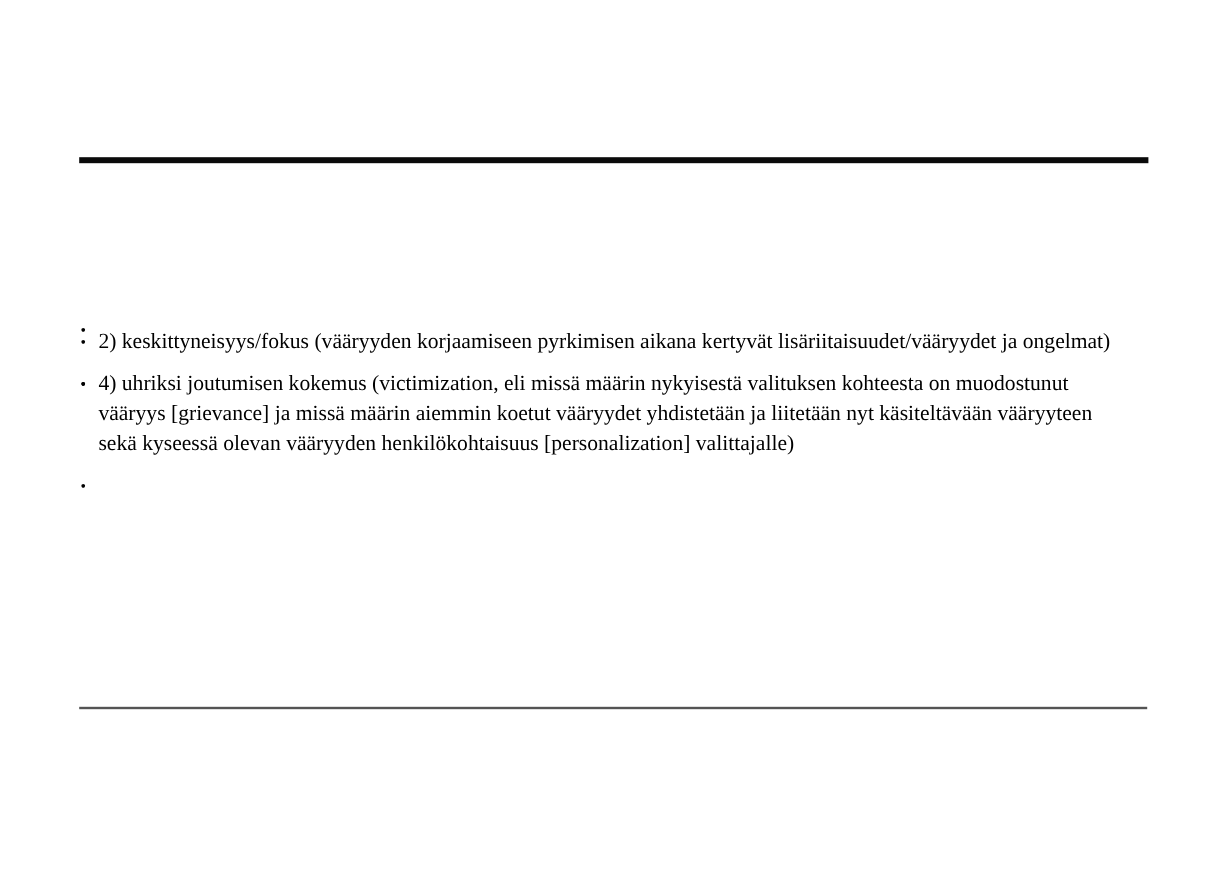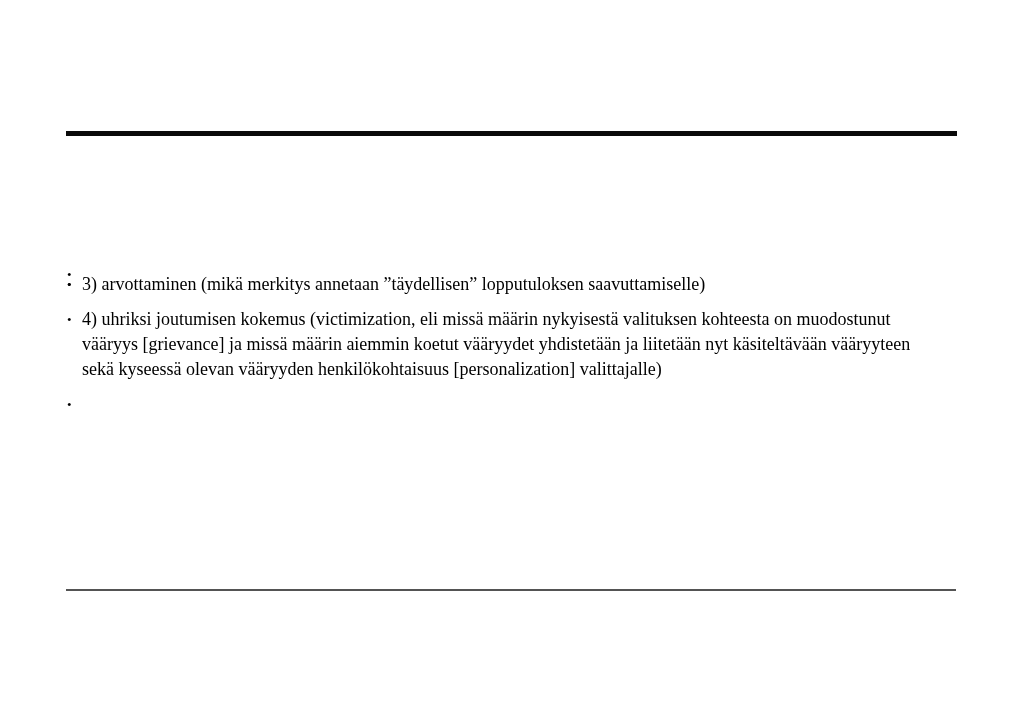--- a/index.html
+++ b/index.html
@@ -62,24 +62,24 @@
 <div class="slide">
 
   <div class="top-rule"></div>
 
   <ul class="bullets">
     <li>
       <span class="bullet">•</span>
     </li>
     <li>
       <span class="bullet">•</span>
+      <span class="text">2) keskittyneisyys/fokus (vääryyden korjaamiseen pyrkimisen aikana kertyvät lisäriitaisuudet/vääryydet ja ongelmat)</span>
     </li>
     <li>
       <span class="bullet">•</span>
-      <span class="text">3) arvottaminen (mikä merkitys annetaan ”täydellisen” lopputuloksen saavuttamiselle)</span>
     </li>
     <li>
       <span class="bullet">•</span>
       <span class="text">4) uhriksi joutumisen kokemus (victimization, eli missä määrin nykyisestä valituksen kohteesta on muodostunut vääryys [grievance] ja missä määrin aiemmin koetut vääryydet yhdistetään ja liitetään nyt käsiteltävään vääryyteen sekä kyseessä olevan vääryyden henkilökohtaisuus [personalization] valittajalle)</span>
     </li>
     <li>
       <span class="bullet">•</span>
     </li>
   </ul>
 

